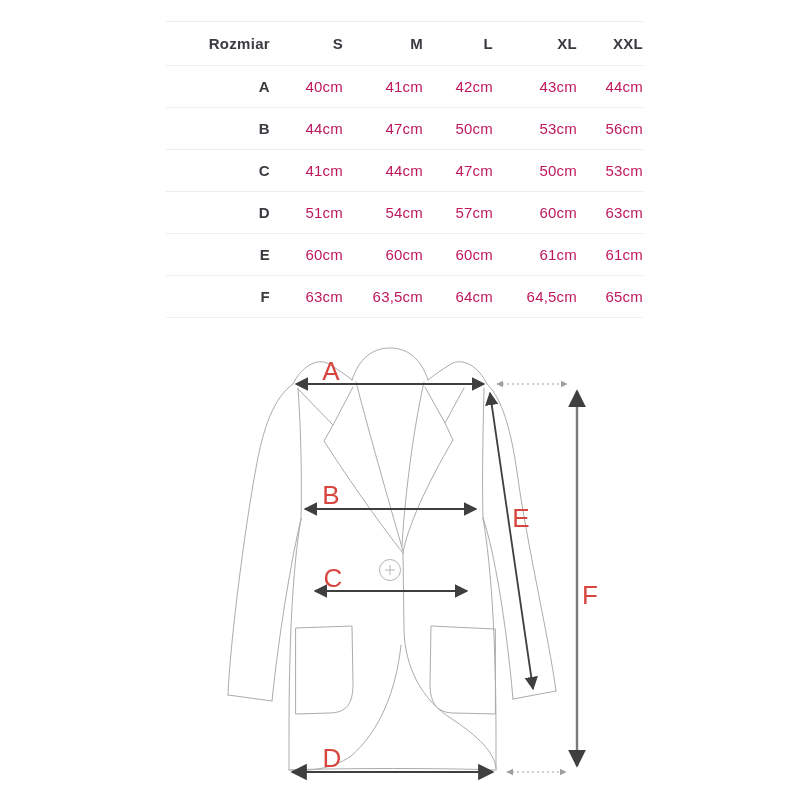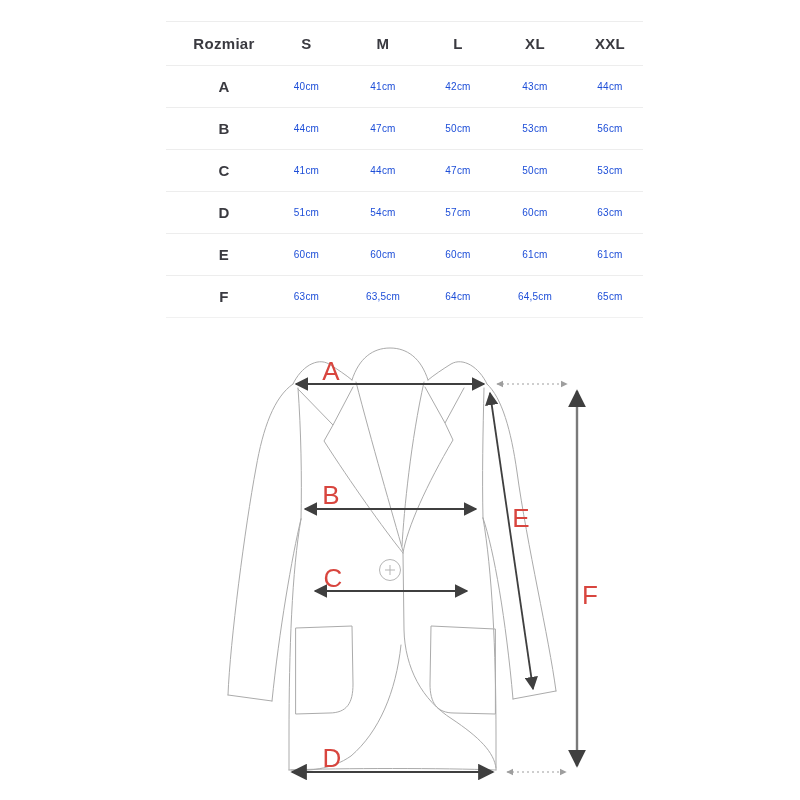--- a/index.html
+++ b/index.html
@@ -12,38 +12,38 @@
   }
   table.size-table{
     position:absolute;
     left:166px;top:21px;
     width:477px;
     border-collapse:collapse;
     table-layout:fixed;
   }
   table.size-table th, table.size-table td{
     padding:0;
-    text-align:center;
+    text-align:right;
     vertical-align:middle;
     border-top:1px solid #ededed;
     white-space:nowrap;
   }
   table.size-table thead th{
     height:43px;
     font-size:15px;
     font-weight:700;
     color:#3a3a40;
     letter-spacing:.3px;
   }
   table.size-table tbody tr{height:42px;}
   table.size-table tbody th{
     font-size:15px;font-weight:700;color:#3a3a40;letter-spacing:.3px;
   }
   table.size-table tbody td{
-    font-size:10px;color:#1d4ed8;letter-spacing:.2px;
+    font-size:15px;color:#be185d;letter-spacing:.2px;
   }
   table.size-table tbody tr:last-child th,
   table.size-table tbody tr:last-child td{
     border-bottom:1px solid #f1f1f1;
   }
   .col-label{padding-left:12px !important;}
   svg.garment{position:absolute;left:0;top:0;}
   .red-label{
     font-family:"Liberation Sans", sans-serif;
     font-size:26px;

